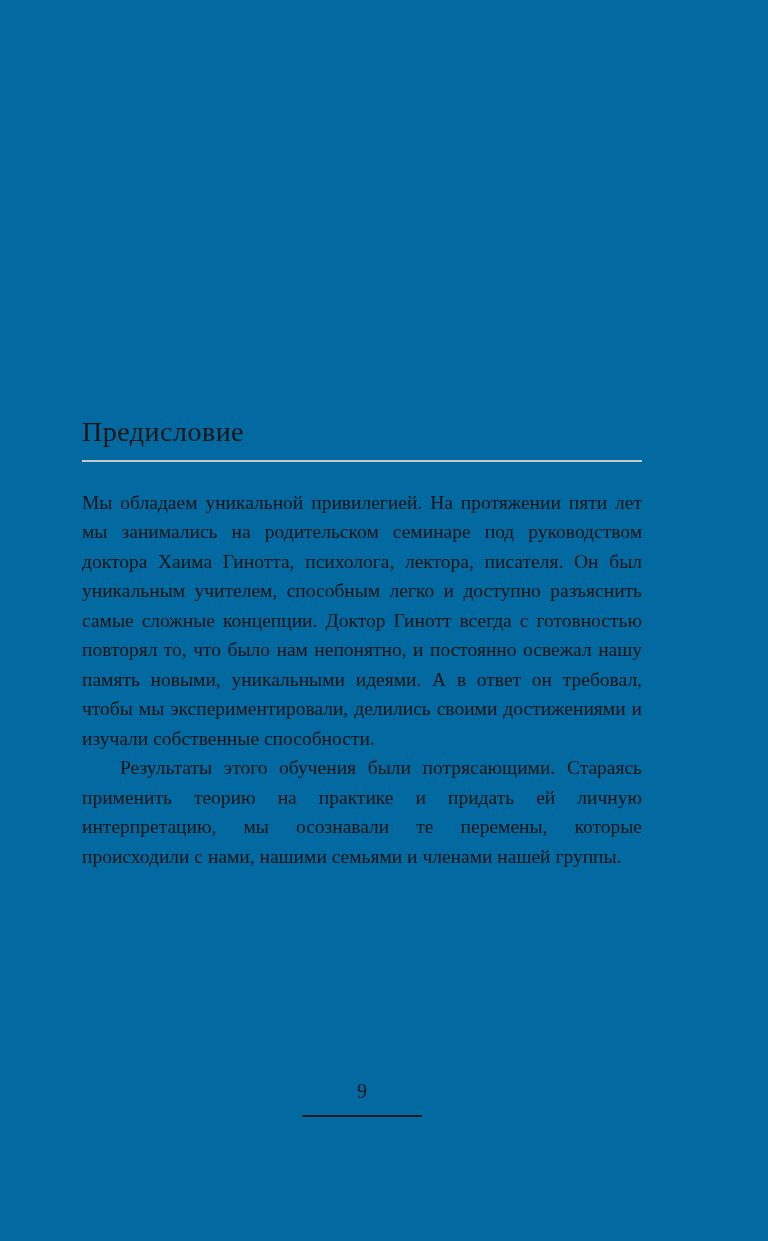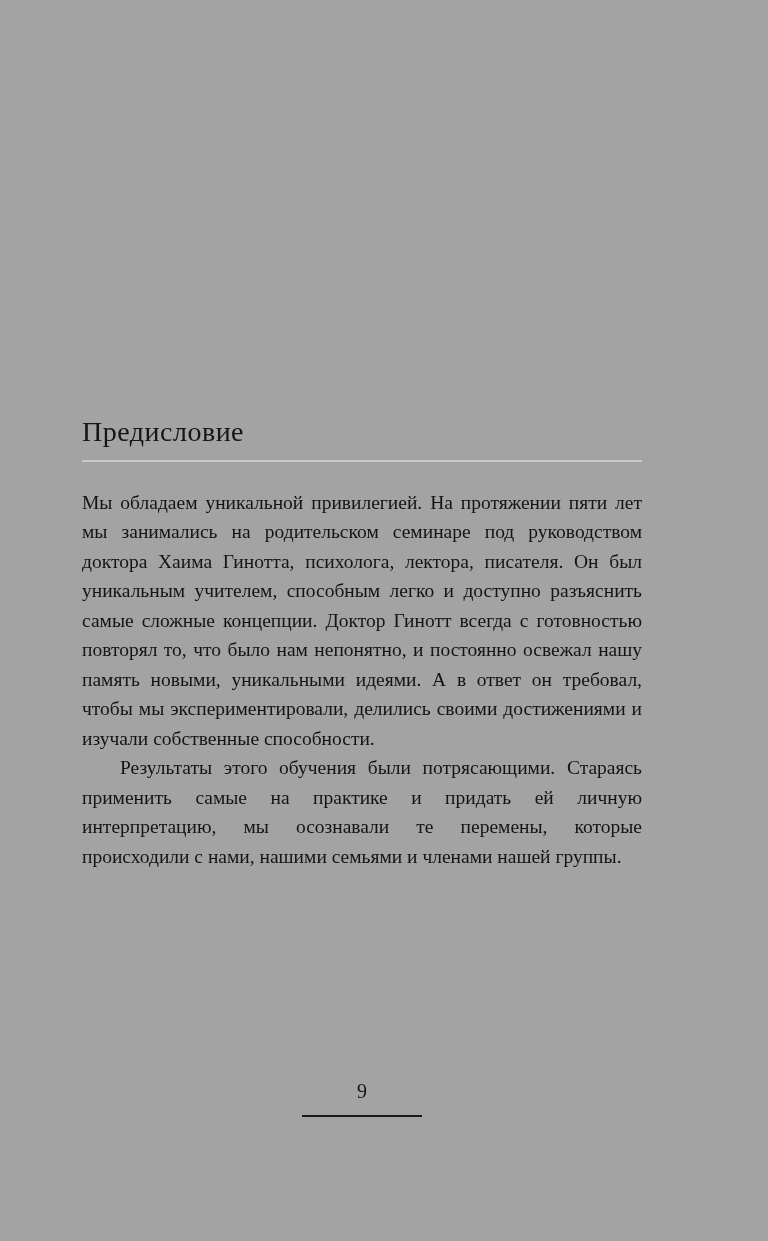--- a/index.html
+++ b/index.html
@@ -4,21 +4,21 @@
 <style>
   html, body {
     margin: 0;
     padding: 0;
     background: #ffffff;
   }
   .page {
     position: relative;
     width: 768px;
     height: 1241px;
-    background: #a3a3a3;
+    background: #0369a1;
     overflow: hidden;
     font-family: "Liberation Serif", "DejaVu Serif", serif;
     color: #111111;
   }
   .content {
     position: absolute;
     top: 0;
     left: 82px;
     width: 560px;
   }
@@ -72,20 +72,20 @@
 </style>
 </head>
 <body>
 
 <div class="page">
   <div class="content">
     <h1 class="chapter-title">Предисловие</h1>
     <hr class="title-rule">
     <div class="body-text">
       <p>Мы обладаем уникальной привилегией. На протяжении пяти лет мы занимались на родительском семинаре под руководством доктора Хаима Гинотта, психолога, лектора, писателя. Он был уникальным учителем, способным легко и доступно разъяснить самые сложные концепции. Доктор Гинотт всегда с готовностью повторял то, что было нам непонятно, и постоянно освежал нашу память новыми, уникальными идеями. А в ответ он требовал, чтобы мы экспериментировали, делились своими достижениями и изучали собственные способности.</p>
-      <p class="indented">Результаты этого обучения были потрясающими. Стараясь применить самые на практике и придать ей личную интерпретацию, мы осознавали те перемены, которые происходили с нами, нашими семьями и членами нашей группы.</p>
+      <p class="indented">Результаты этого обучения были потрясающими. Стараясь применить теорию на практике и придать ей личную интерпретацию, мы осознавали те перемены, которые происходили с нами, нашими семьями и членами нашей группы.</p>
     </div>
   </div>
   <div class="footer">
     <span class="page-number">9</span>
     <hr class="page-number-rule">
   </div>
 </div>
 
 </body></html>

